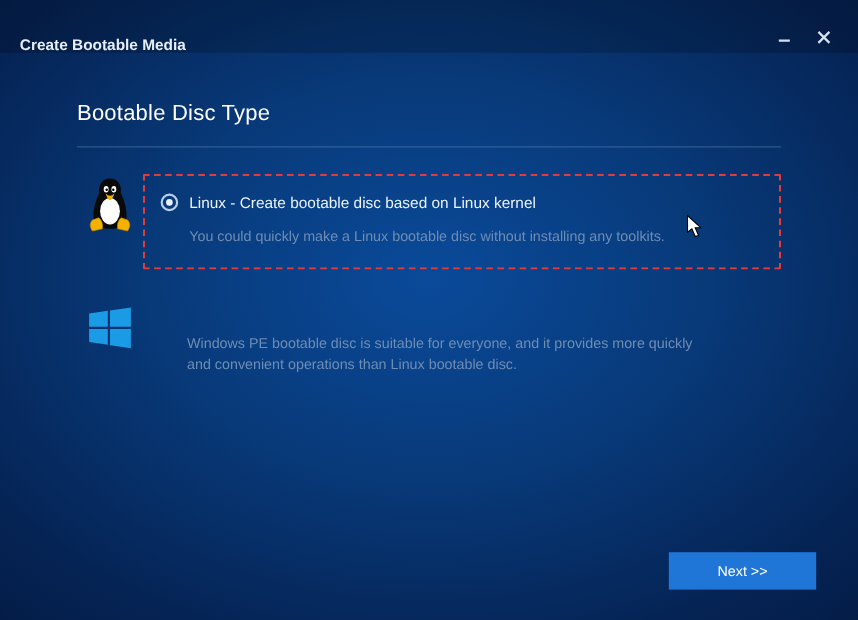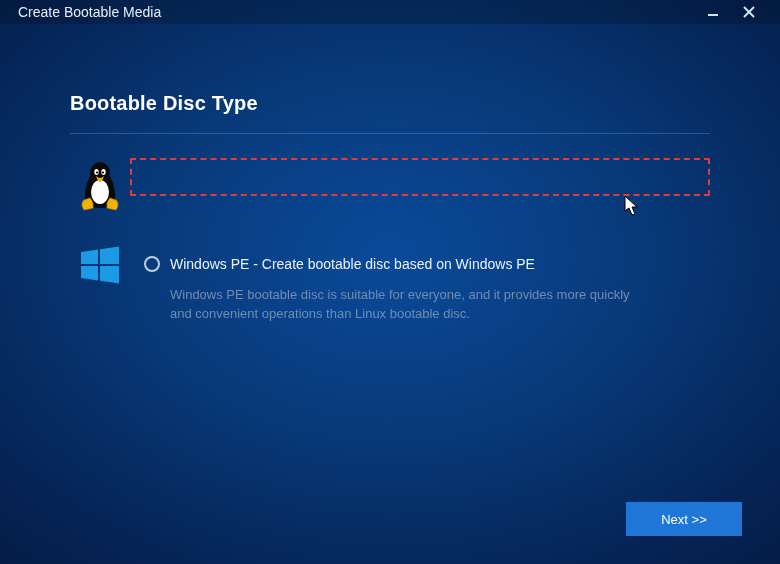--- a/index.html
+++ b/index.html
@@ -4,47 +4,48 @@
 <style>
   * { box-sizing: border-box; margin: 0; padding: 0; }
   html, body { width: 780px; height: 564px; overflow: hidden; font-family: "Segoe UI", Arial, sans-serif; }
   .window {
     width: 780px; height: 564px;
     background: radial-gradient(ellipse 700px 500px at 50% 45%, #0a4a9a 0%, #083a7a 35%, #052354 70%, #031638 100%);
     position: relative;
     color: #ffffff;
   }
   .titlebar {
-    height: 24px;
-    display: flex; align-items: center;
+    height: 48px;
+    display: flex; align-items: flex-end;
     padding: 0 14px 0 18px;
     background: rgba(0,0,0,0.18);
+    font-weight: bold;
   }
   .titlebar .title { font-size: 14px; color: #e8eef6; }
   .titlebar .spacer { flex: 1; }
   .tb-btn { width: 34px; height: 28px; display:flex; align-items:center; justify-content:center; margin-left:2px; cursor: default; }
   .tb-btn svg { display:block; }
   .content { position:absolute; left:70px; right:70px; top:92px; }
-  .heading { font-size: 20px; font-weight: 700; color:#ffffff; letter-spacing:0.2px; }
+  .heading { font-size: 20px; font-weight: 400; color:#ffffff; letter-spacing:0.2px; }
   .subheading { font-size: 13px; color:#6f8fb6; margin-top:10px; }
   .divider { margin-top:18px; border:none; border-top:1px solid rgba(120,160,200,0.35); }
   .options { margin-top:24px; }
   .option-row { display:flex; align-items:flex-start; margin-bottom:28px; }
   .icon-col { width:60px; flex:0 0 60px; display:flex; justify-content:center; padding-top:4px; }
   .opt-block { flex:1; position:relative; padding:16px 14px 18px 14px; border-radius:2px; }
   .opt-block.highlight { border:2px dashed #e23b3b; }
   .radio-line { display:flex; align-items:center; gap:10px; cursor:default; }
   .radio { width:16px; height:16px; border:2px solid #b8cfe8; border-radius:50%; position:relative; flex:0 0 16px; }
   .radio.selected::after { content:""; position:absolute; left:3px; top:3px; width:6px; height:6px; background:#e8f1fb; border-radius:50%; }
   .opt-title { font-size:14px; color:#eaf2fb; }
   .opt-desc { font-size:13px; color:#6e8db4; margin:14px 0 0 26px; line-height:1.45; max-width:460px; }
   .cursor-overlay { position:absolute; left:492px; top:35px; pointer-events:none; }
   .footer { position:absolute; right:38px; bottom:28px; }
   .btn-next {
-    width:116px; height:34px;
+    width:134px; height:34px;
     background:#1f76d6;
     display:flex; align-items:center; justify-content:center;
     font-size:13px; color:#ffffff;
     border:none;
   }
 </style>
 </head>
 <body>
 
 <div class="window">
@@ -80,40 +81,41 @@
             <ellipse cx="18.5" cy="10" rx="2.2" ry="3" fill="#ffffff"></ellipse>
             <ellipse cx="25.5" cy="10" rx="2.2" ry="3" fill="#ffffff"></ellipse>
             <circle cx="19" cy="10.5" r="1.1" fill="#000"></circle>
             <circle cx="25" cy="10.5" r="1.1" fill="#000"></circle>
             <path d="M18 14 Q22 18 26 14 Q24 20 22 20 Q20 20 18 14 Z" fill="#f4b200"></path>
             <path d="M6 38 Q2 42 6 48 L15 46 Q16 40 12 36 Z" fill="#f4b200" stroke="#c98900" stroke-width="0.6"></path>
             <path d="M38 38 Q42 42 38 48 L29 46 Q28 40 32 36 Z" fill="#f4b200" stroke="#c98900" stroke-width="0.6"></path>
           </svg>
         </div>
         <div class="opt-block highlight">
+          <div class="radio-line">
+            <span class="radio selected"></span>
+            <span class="opt-title">Linux - Create bootable disc based on Linux kernel</span>
+          </div>
+          <div class="opt-desc">You could quickly make a Linux bootable disc without installing any toolkits.</div>
           <svg class="cursor-overlay" width="16" height="22" viewBox="0 0 16 22">
             <path d="M1 1 L1 16 L5 13 L8 20 L11 19 L8 12 L13 12 Z" fill="#ffffff" stroke="#000000" stroke-width="1"></path>
           </svg>
         </div>
       </div>
 
       <div class="option-row">
         <div class="icon-col">
           <svg width="42" height="42" viewBox="0 0 42 42">
             <path d="M2 8 L19 5.5 L19 20 L2 20 Z" fill="#1b9ae6"></path>
             <path d="M21 5.2 L40 2.5 L40 20 L21 20 Z" fill="#1b9ae6"></path>
             <path d="M2 22 L19 22 L19 36.5 L2 34 Z" fill="#1b9ae6"></path>
             <path d="M21 22 L40 22 L40 39.5 L21 36.8 Z" fill="#1b9ae6"></path>
           </svg>
         </div>
         <div class="opt-block">
-          <div class="radio-line">
-            <span class="radio"></span>
-            <span class="opt-title">Windows PE - Create bootable disc based on Windows PE</span>
-          </div>
           <div class="opt-desc">Windows PE bootable disc is suitable for everyone, and it provides more quickly and convenient operations than Linux bootable disc.</div>
         </div>
       </div>
 
     </div>
   </div>
 
   <div class="footer">
     <button class="btn-next">Next &gt;&gt;</button>
   </div>

